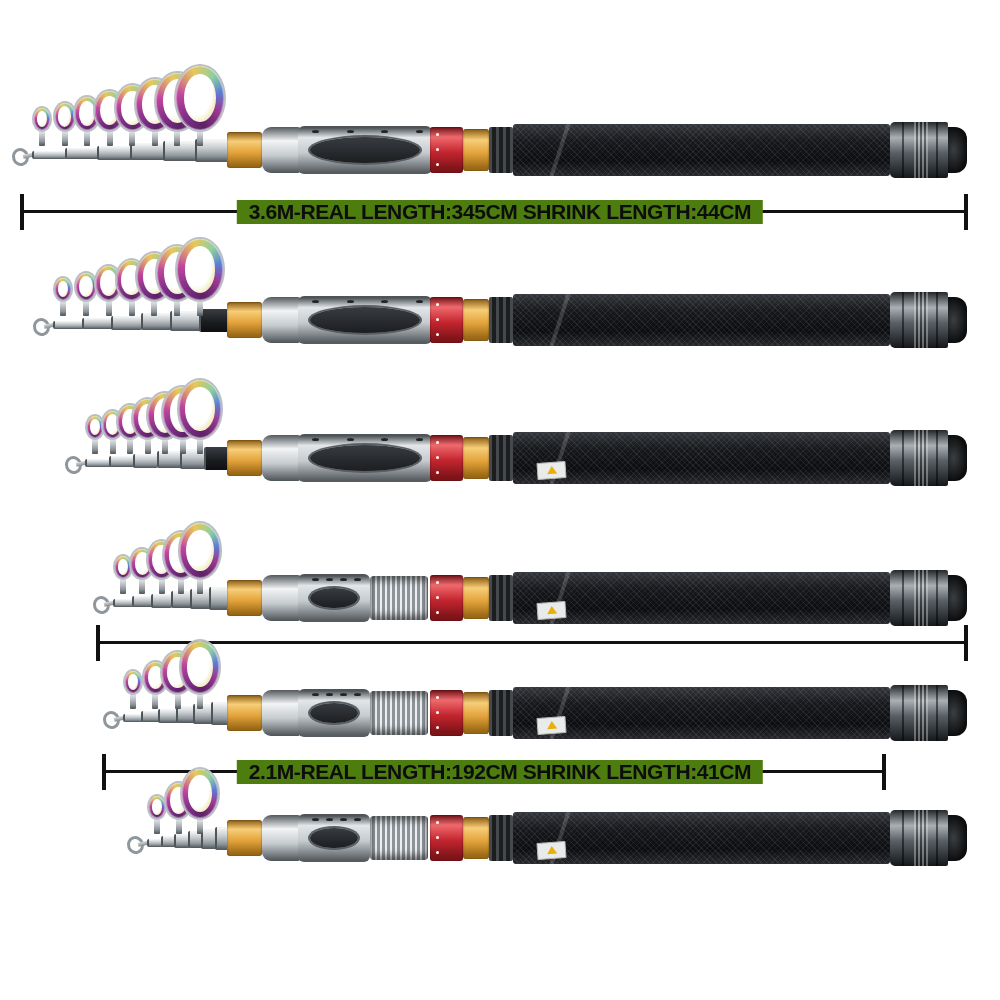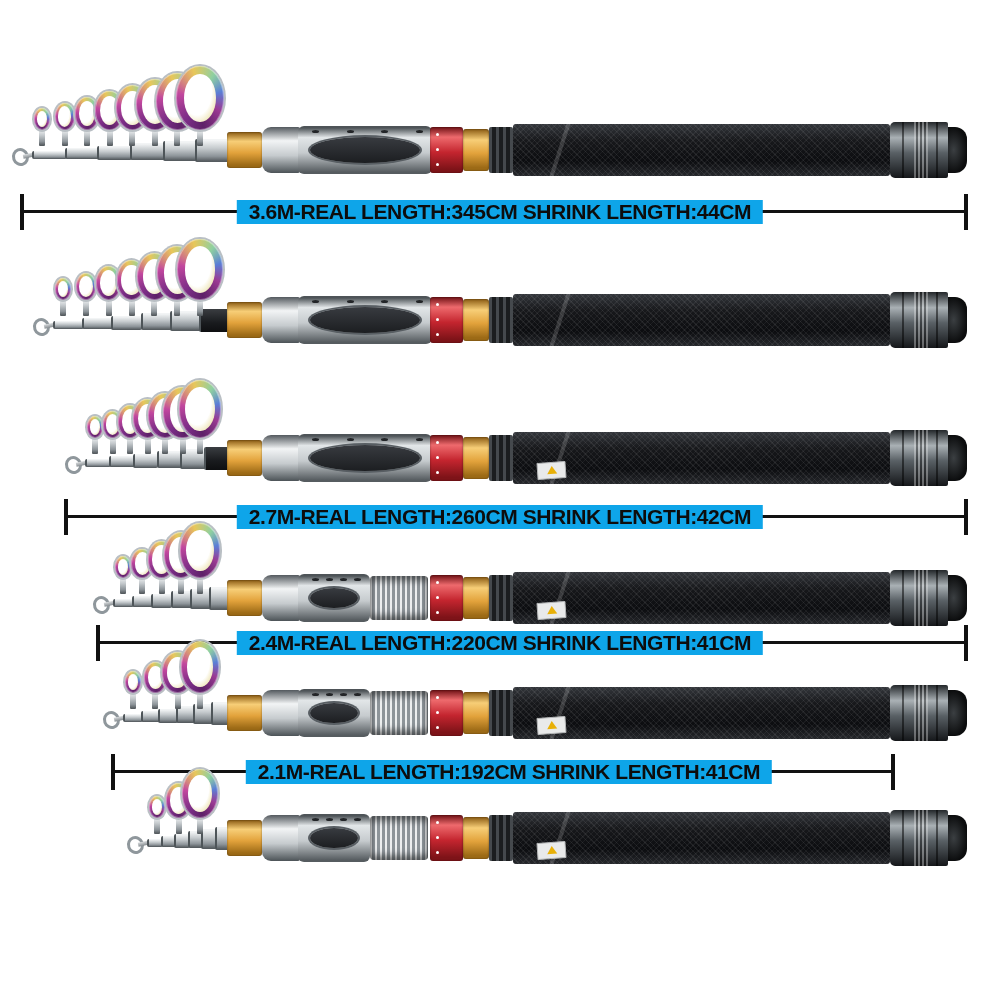--- a/index.html
+++ b/index.html
@@ -9,21 +9,21 @@
   }
   .rod-canvas{position:absolute;left:0;width:1000px;height:150px;}
   .rod-canvas div{position:absolute;}
   .measure{position:absolute;height:36px;}
   .measure .hline{position:absolute;left:0;right:0;top:16px;height:3px;background:#111;}
   .measure .tick{position:absolute;top:0;width:4px;height:36px;background:#111;}
   .measure .tick.left{left:0;}
   .measure .tick.right{right:0;}
   .measure .measure-label{
     position:absolute;top:50%;transform:translate(-50%,-50%);
-    background:#0ea5e9;padding:0 12px;white-space:nowrap;
+    background:#4d7c0f;padding:0 12px;white-space:nowrap;
     font-weight:700;font-size:21px;letter-spacing:-0.4px;color:#0d0d0d;
   }
 </style>
 </head>
 <body>
 
 <div class="stage">
 
   <div class="rod-canvas" style="top: 55px;">
       <div style="left: 12px; top: 93px; width: 11px; height: 12px; border: 3px solid rgb(143, 151, 156); border-radius: 50%; transform: rotate(-20deg);"></div>
@@ -222,26 +222,20 @@
           <div style="left: 9px; top: 3px; width: 0px; height: 0px; border-left: 5px solid transparent; border-right: 5px solid transparent; border-bottom: 8px solid rgb(232, 176, 7);"></div>
         </div>
       </div>
       <div style="left: 890px; top: 67px; width: 58px; height: 56px; background: linear-gradient(rgb(35, 39, 42), rgb(170, 177, 181) 28%, rgb(89, 96, 101) 55%, rgb(21, 23, 26) 100%); border-radius: 5px 2px 2px 5px;">
         <div style="left: 24px; top: 0px; width: 14px; height: 56px; background: repeating-linear-gradient(90deg, rgba(240, 240, 240, 0.35) 0px, rgba(240, 240, 240, 0.35) 2px, rgba(20, 20, 20, 0.4) 2px, rgba(20, 20, 20, 0.4) 4px);"></div>
         <div style="left: 12px; top: 0px; width: 2px; height: 56px; background: rgba(0, 0, 0, 0.5);"></div>
         <div style="left: 46px; top: 0px; width: 2px; height: 56px; background: rgba(0, 0, 0, 0.5);"></div>
       </div>
       <div style="left: 948px; top: 72px; width: 19px; height: 46px; background: radial-gradient(at 30% 50%, rgb(59, 63, 66), rgb(12, 13, 14) 70%); border-radius: 0px 12px 12px 0px;"></div>
     </div>
-  <div class="measure" style="left: 64px; width: 904px; top: 499px;">
-    <span class="hline"></span>
-    <span class="tick left"></span>
-    <span class="tick right"></span>
-    <span class="measure-label" style="left: 436px;">2.7M-REAL LENGTH:260CM SHRINK LENGTH:42CM</span>
-  </div>
 
   <div class="rod-canvas" style="top: 503px;">
       <div style="left: 93px; top: 93px; width: 11px; height: 12px; border: 3px solid rgb(143, 151, 156); border-radius: 50%; transform: rotate(-20deg);"></div>
       <div style="left: 104px; top: 98px; width: 17px; height: 4px; background: linear-gradient(rgb(215, 218, 220), rgb(136, 142, 146)); transform: rotate(-12deg);"></div>
       <div style="left: 113px; top: 95.5px; width: 19.1667px; height: 8px; background: linear-gradient(rgb(242, 244, 245) 6%, rgb(198, 203, 206) 40%, rgb(141, 148, 153) 75%, rgb(86, 92, 96) 96%); border-left: 2px solid rgb(78, 85, 89); border-radius: 2px;"></div>
       <div style="left: 132.167px; top: 93.1px; width: 19.1667px; height: 11px; background: linear-gradient(rgb(242, 244, 245) 6%, rgb(198, 203, 206) 40%, rgb(141, 148, 153) 75%, rgb(86, 92, 96) 96%); border-left: 2px solid rgb(78, 85, 89); border-radius: 2px;"></div>
       <div style="left: 151.333px; top: 90.7px; width: 19.1667px; height: 14px; background: linear-gradient(rgb(242, 244, 245) 6%, rgb(198, 203, 206) 40%, rgb(141, 148, 153) 75%, rgb(86, 92, 96) 96%); border-left: 2px solid rgb(78, 85, 89); border-radius: 2px;"></div>
       <div style="left: 170.5px; top: 88.3px; width: 19.1667px; height: 17px; background: linear-gradient(rgb(242, 244, 245) 6%, rgb(198, 203, 206) 40%, rgb(141, 148, 153) 75%, rgb(86, 92, 96) 96%); border-left: 2px solid rgb(78, 85, 89); border-radius: 2px;"></div>
       <div style="left: 189.667px; top: 85.9px; width: 19.1667px; height: 20px; background: linear-gradient(rgb(242, 244, 245) 6%, rgb(198, 203, 206) 40%, rgb(141, 148, 153) 75%, rgb(86, 92, 96) 96%); border-left: 2px solid rgb(78, 85, 89); border-radius: 2px;"></div>
       <div style="left: 208.833px; top: 83.5px; width: 19.1667px; height: 23px; background: linear-gradient(rgb(242, 244, 245) 6%, rgb(198, 203, 206) 40%, rgb(141, 148, 153) 75%, rgb(86, 92, 96) 96%); border-left: 2px solid rgb(78, 85, 89); border-radius: 2px;"></div>
@@ -292,21 +286,20 @@
         <div style="left: 24px; top: 0px; width: 14px; height: 56px; background: repeating-linear-gradient(90deg, rgba(240, 240, 240, 0.35) 0px, rgba(240, 240, 240, 0.35) 2px, rgba(20, 20, 20, 0.4) 2px, rgba(20, 20, 20, 0.4) 4px);"></div>
         <div style="left: 12px; top: 0px; width: 2px; height: 56px; background: rgba(0, 0, 0, 0.5);"></div>
         <div style="left: 46px; top: 0px; width: 2px; height: 56px; background: rgba(0, 0, 0, 0.5);"></div>
       </div>
       <div style="left: 948px; top: 72px; width: 19px; height: 46px; background: radial-gradient(at 30% 50%, rgb(59, 63, 66), rgb(12, 13, 14) 70%); border-radius: 0px 12px 12px 0px;"></div>
     </div>
   <div class="measure" style="left: 96px; width: 872px; top: 625px;">
     <span class="hline"></span>
     <span class="tick left"></span>
     <span class="tick right"></span>
-    <span class="measure-label" style="left: 404px;">2.4M-REAL LENGTH:220CM SHRINK LENGTH:41CM</span>
   </div>
 
   <div class="rod-canvas" style="top: 618px;">
       <div style="left: 103px; top: 93px; width: 11px; height: 12px; border: 3px solid rgb(143, 151, 156); border-radius: 50%; transform: rotate(-20deg);"></div>
       <div style="left: 114px; top: 98px; width: 17px; height: 4px; background: linear-gradient(rgb(215, 218, 220), rgb(136, 142, 146)); transform: rotate(-12deg);"></div>
       <div style="left: 123px; top: 95.5px; width: 17.5px; height: 8px; background: linear-gradient(rgb(242, 244, 245) 6%, rgb(198, 203, 206) 40%, rgb(141, 148, 153) 75%, rgb(86, 92, 96) 96%); border-left: 2px solid rgb(78, 85, 89); border-radius: 2px;"></div>
       <div style="left: 140.5px; top: 93.1px; width: 17.5px; height: 11px; background: linear-gradient(rgb(242, 244, 245) 6%, rgb(198, 203, 206) 40%, rgb(141, 148, 153) 75%, rgb(86, 92, 96) 96%); border-left: 2px solid rgb(78, 85, 89); border-radius: 2px;"></div>
       <div style="left: 158px; top: 90.7px; width: 17.5px; height: 14px; background: linear-gradient(rgb(242, 244, 245) 6%, rgb(198, 203, 206) 40%, rgb(141, 148, 153) 75%, rgb(86, 92, 96) 96%); border-left: 2px solid rgb(78, 85, 89); border-radius: 2px;"></div>
       <div style="left: 175.5px; top: 88.3px; width: 17.5px; height: 17px; background: linear-gradient(rgb(242, 244, 245) 6%, rgb(198, 203, 206) 40%, rgb(141, 148, 153) 75%, rgb(86, 92, 96) 96%); border-left: 2px solid rgb(78, 85, 89); border-radius: 2px;"></div>
       <div style="left: 193px; top: 85.9px; width: 17.5px; height: 20px; background: linear-gradient(rgb(242, 244, 245) 6%, rgb(198, 203, 206) 40%, rgb(141, 148, 153) 75%, rgb(86, 92, 96) 96%); border-left: 2px solid rgb(78, 85, 89); border-radius: 2px;"></div>
@@ -350,21 +343,21 @@
           <div style="left: 9px; top: 3px; width: 0px; height: 0px; border-left: 5px solid transparent; border-right: 5px solid transparent; border-bottom: 8px solid rgb(232, 176, 7);"></div>
         </div>
       </div>
       <div style="left: 890px; top: 67px; width: 58px; height: 56px; background: linear-gradient(rgb(35, 39, 42), rgb(170, 177, 181) 28%, rgb(89, 96, 101) 55%, rgb(21, 23, 26) 100%); border-radius: 5px 2px 2px 5px;">
         <div style="left: 24px; top: 0px; width: 14px; height: 56px; background: repeating-linear-gradient(90deg, rgba(240, 240, 240, 0.35) 0px, rgba(240, 240, 240, 0.35) 2px, rgba(20, 20, 20, 0.4) 2px, rgba(20, 20, 20, 0.4) 4px);"></div>
         <div style="left: 12px; top: 0px; width: 2px; height: 56px; background: rgba(0, 0, 0, 0.5);"></div>
         <div style="left: 46px; top: 0px; width: 2px; height: 56px; background: rgba(0, 0, 0, 0.5);"></div>
       </div>
       <div style="left: 948px; top: 72px; width: 19px; height: 46px; background: radial-gradient(at 30% 50%, rgb(59, 63, 66), rgb(12, 13, 14) 70%); border-radius: 0px 12px 12px 0px;"></div>
     </div>
-  <div class="measure" style="left: 111px; width: 784px; top: 754px;">
+  <div class="measure" style="left: 102px; width: 784px; top: 754px;">
     <span class="hline"></span>
     <span class="tick left"></span>
     <span class="tick right"></span>
     <span class="measure-label" style="left: 398px;">2.1M-REAL LENGTH:192CM SHRINK LENGTH:41CM</span>
   </div>
 
   <div class="rod-canvas" style="top: 743px;">
       <div style="left: 127px; top: 93px; width: 11px; height: 12px; border: 3px solid rgb(143, 151, 156); border-radius: 50%; transform: rotate(-20deg);"></div>
       <div style="left: 138px; top: 98px; width: 17px; height: 4px; background: linear-gradient(rgb(215, 218, 220), rgb(136, 142, 146)); transform: rotate(-12deg);"></div>
       <div style="left: 147px; top: 95.5px; width: 13.5px; height: 8px; background: linear-gradient(rgb(242, 244, 245) 6%, rgb(198, 203, 206) 40%, rgb(141, 148, 153) 75%, rgb(86, 92, 96) 96%); border-left: 2px solid rgb(78, 85, 89); border-radius: 2px;"></div>

